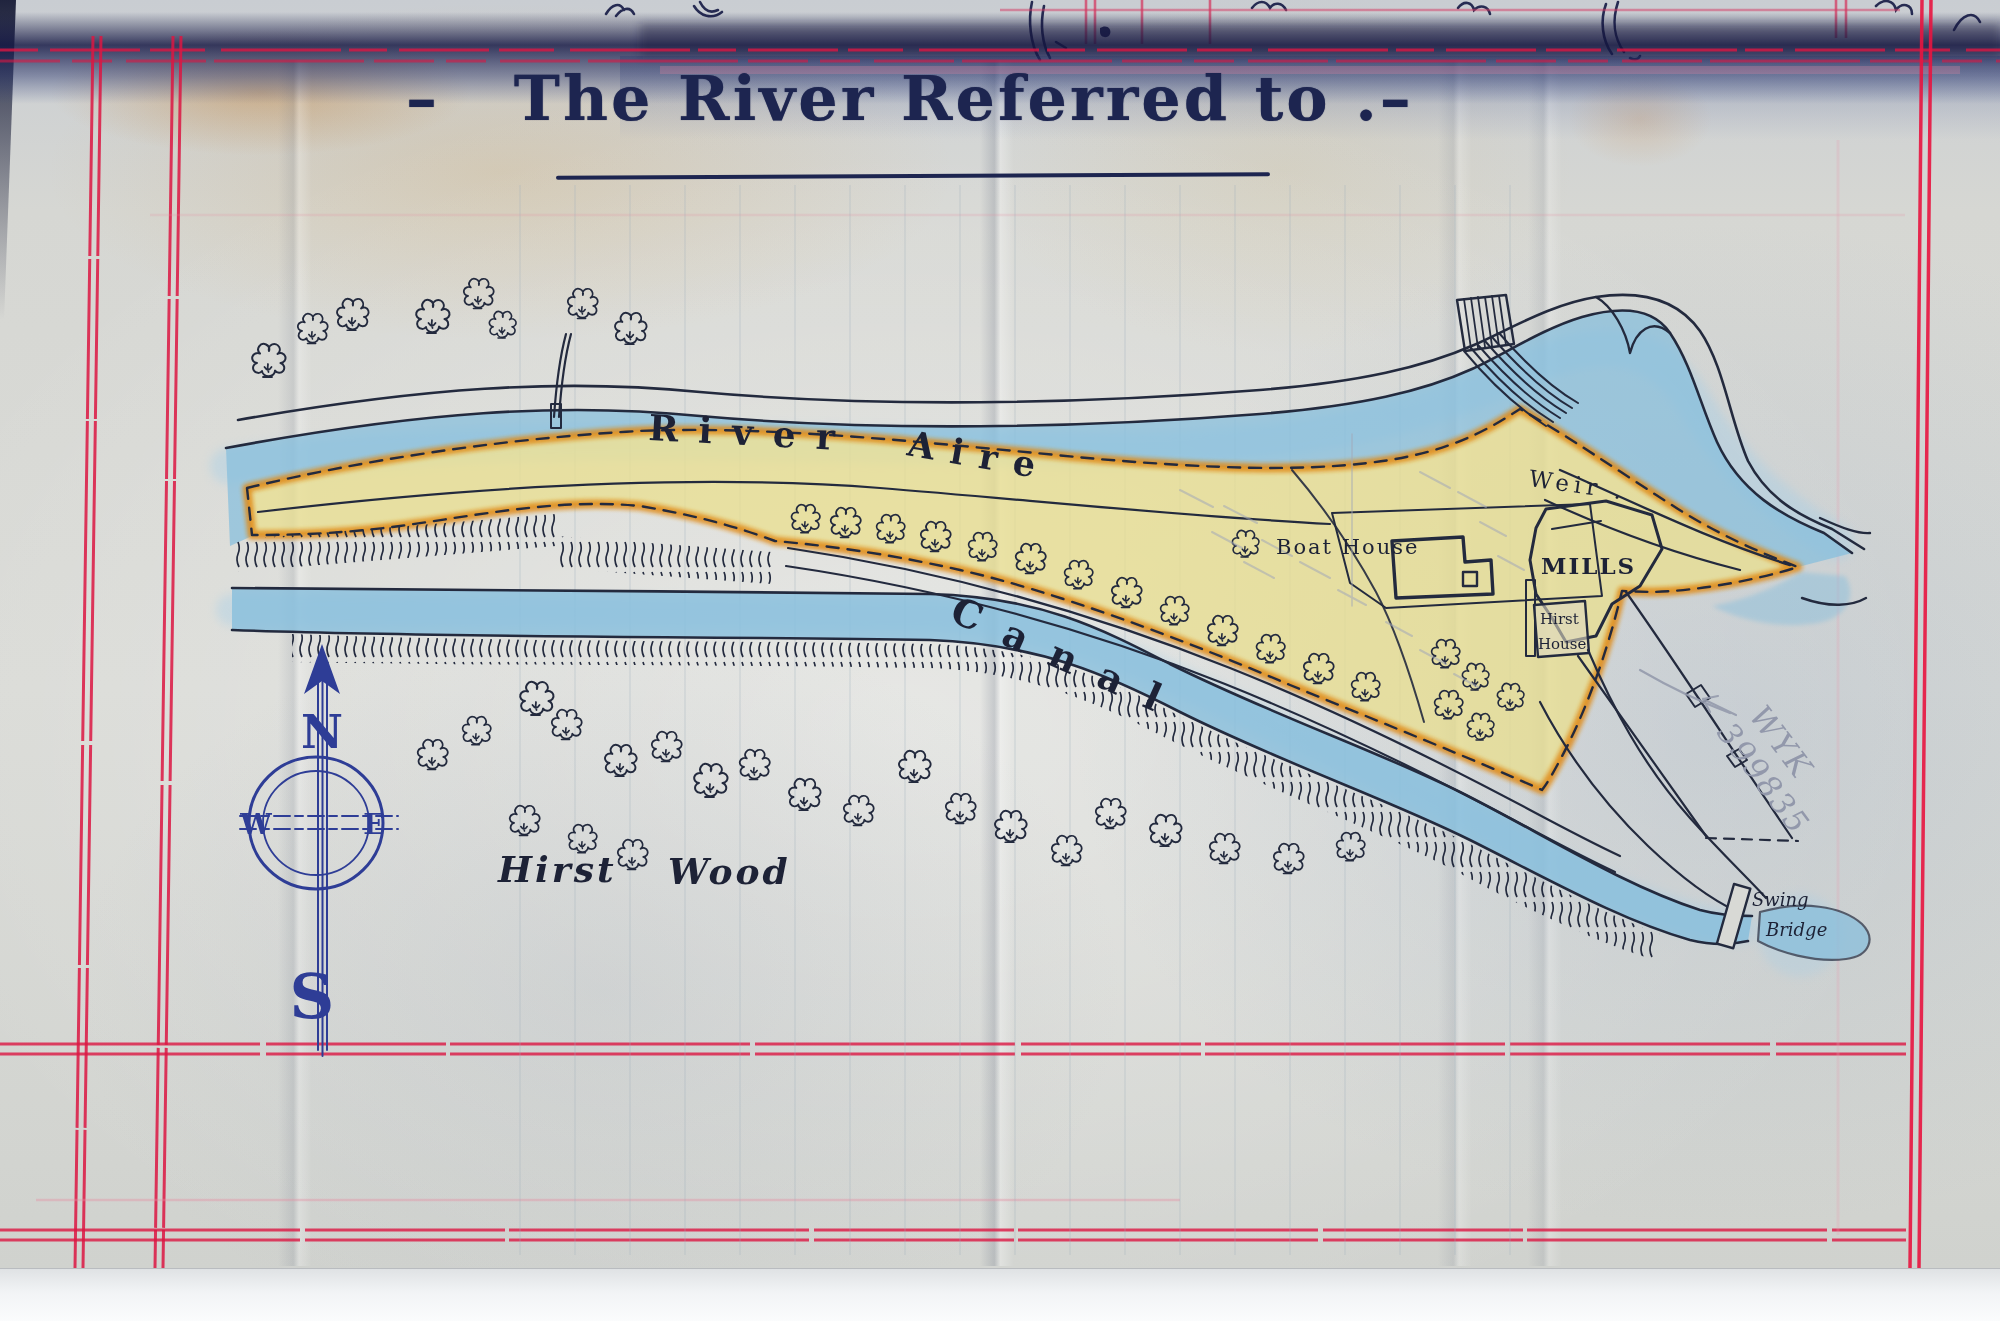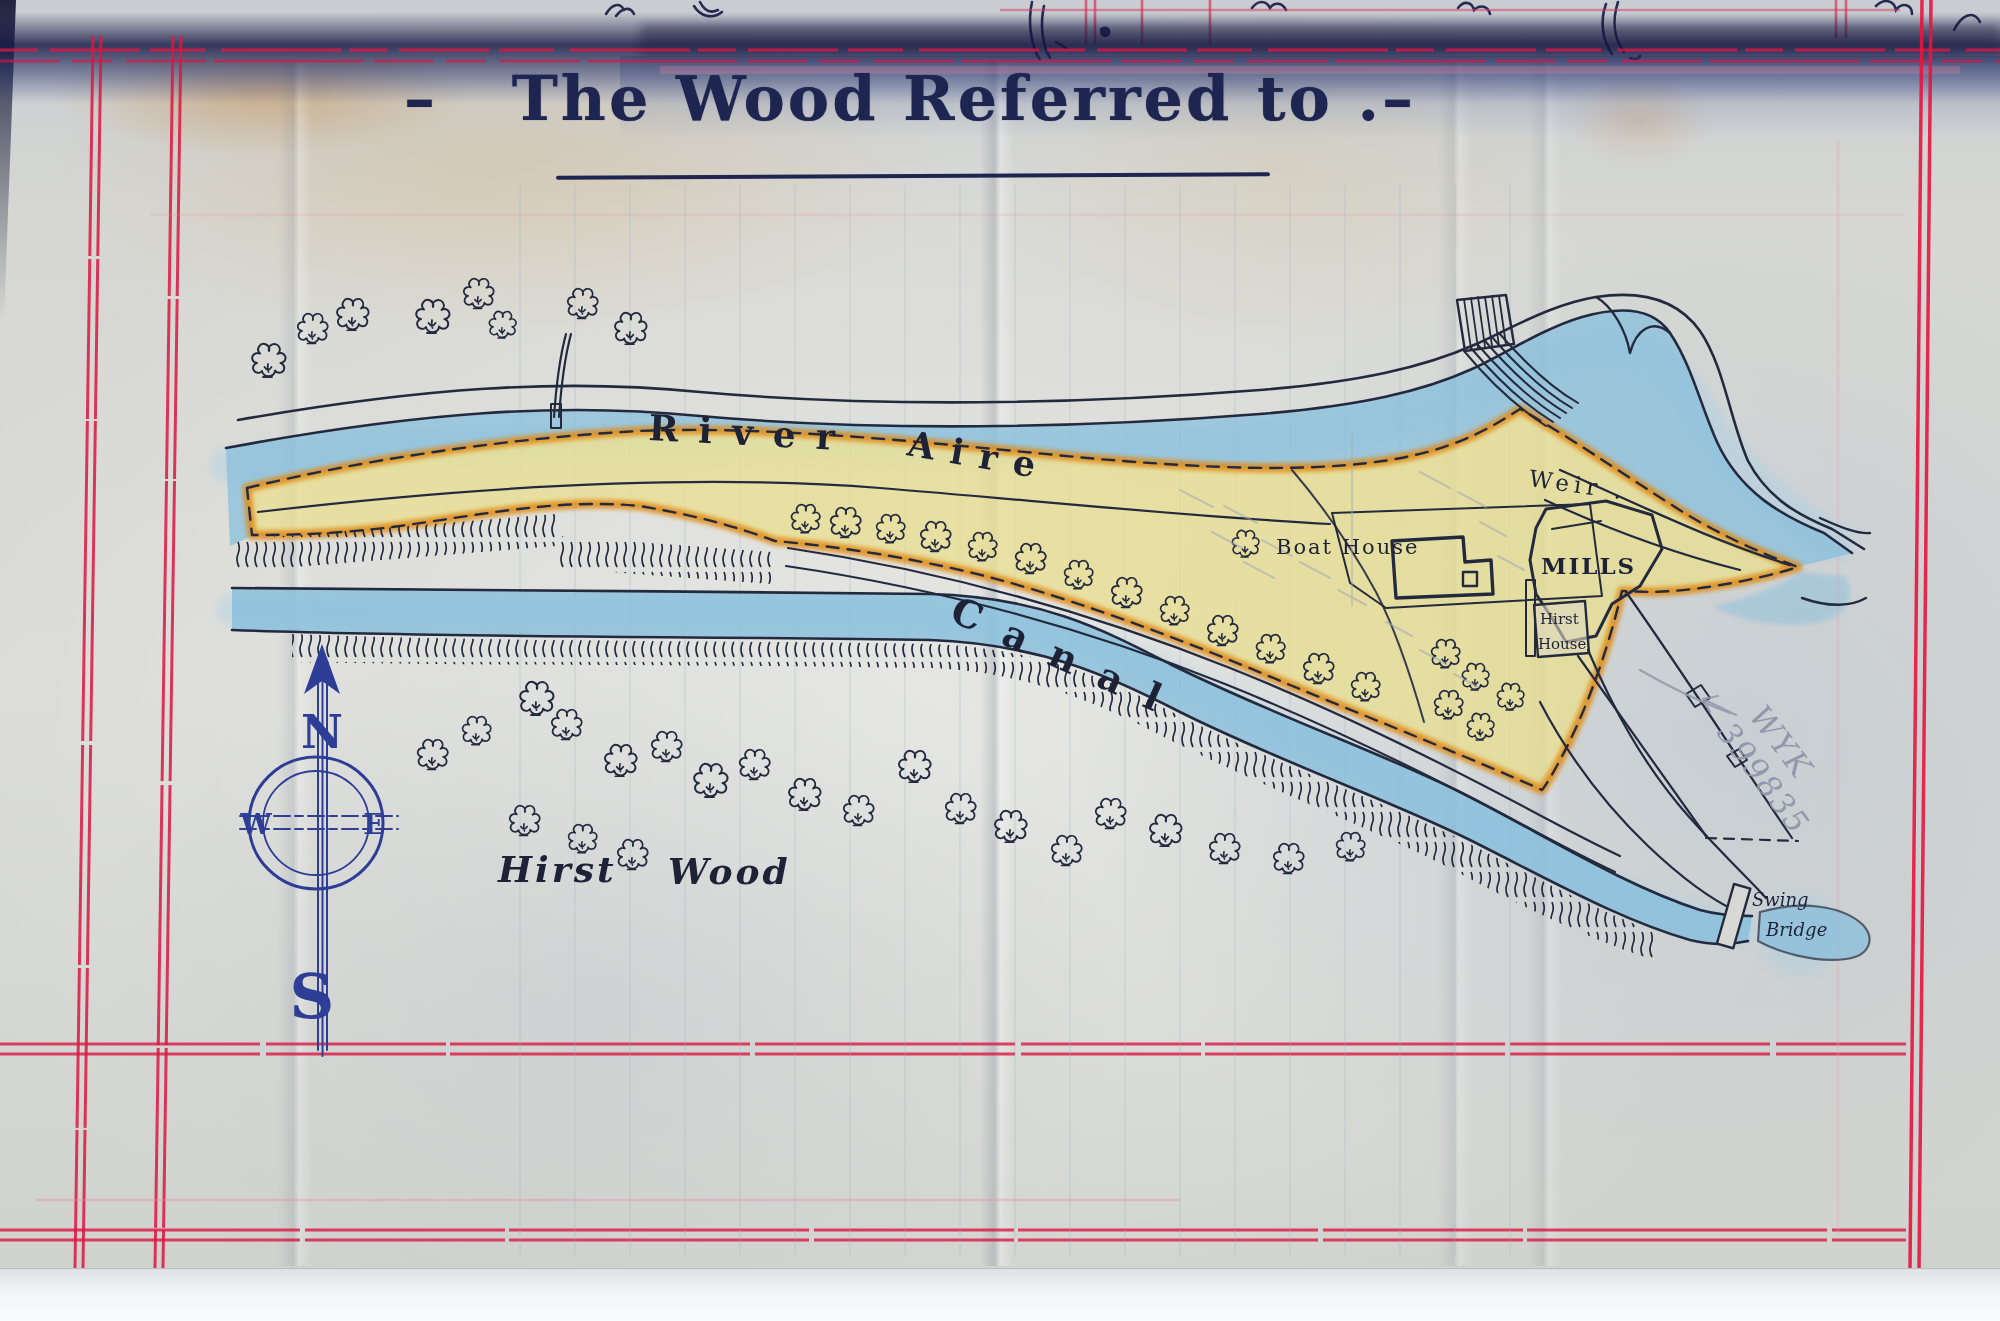--- a/index.html
+++ b/index.html
@@ -277,16 +277,16 @@
         <text x="374" y="834" font-size="28" font-weight="bold">E</text>
         <text x="312" y="1018" font-size="62" font-weight="bold">S</text>
       </g>
       <g transform="translate(1748,716) rotate(53)" fill="#9298ab" font-style="italic">
         <text x="0" y="0" font-size="31" letter-spacing="2">WYK</text>
         <text x="-6" y="36" font-size="31" letter-spacing="2">399835</text>
       </g>
     </g>
   </svg>
 
-  <div class="title">–   The Wood Referred to .–</div>
+  <div class="title">–   The River Referred to .–</div>
   <div class="title-underline"></div>
   <div class="scan-bottom"></div>
 </div>
 
 </body></html>

